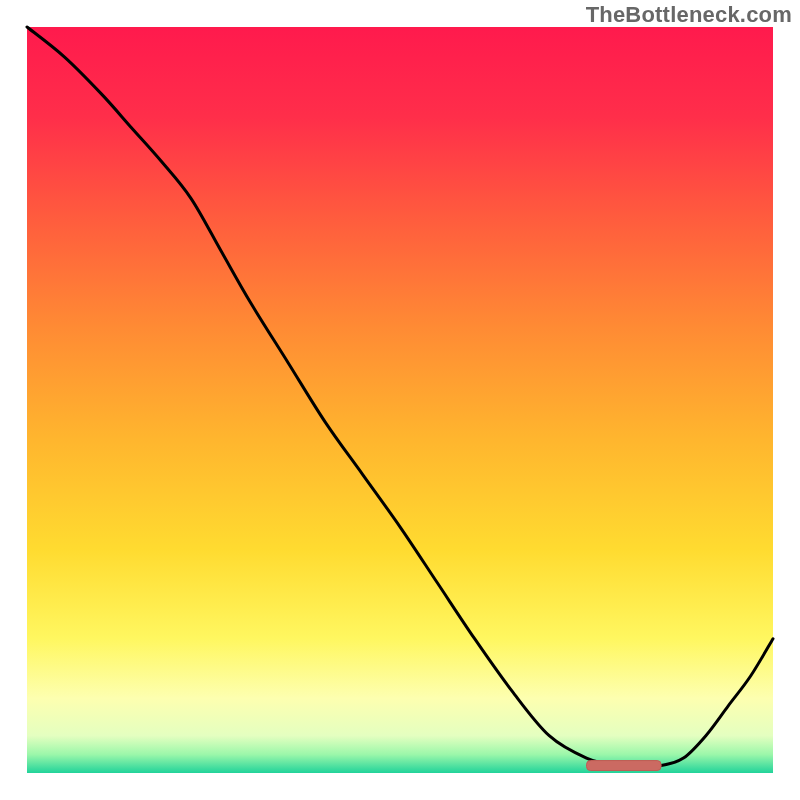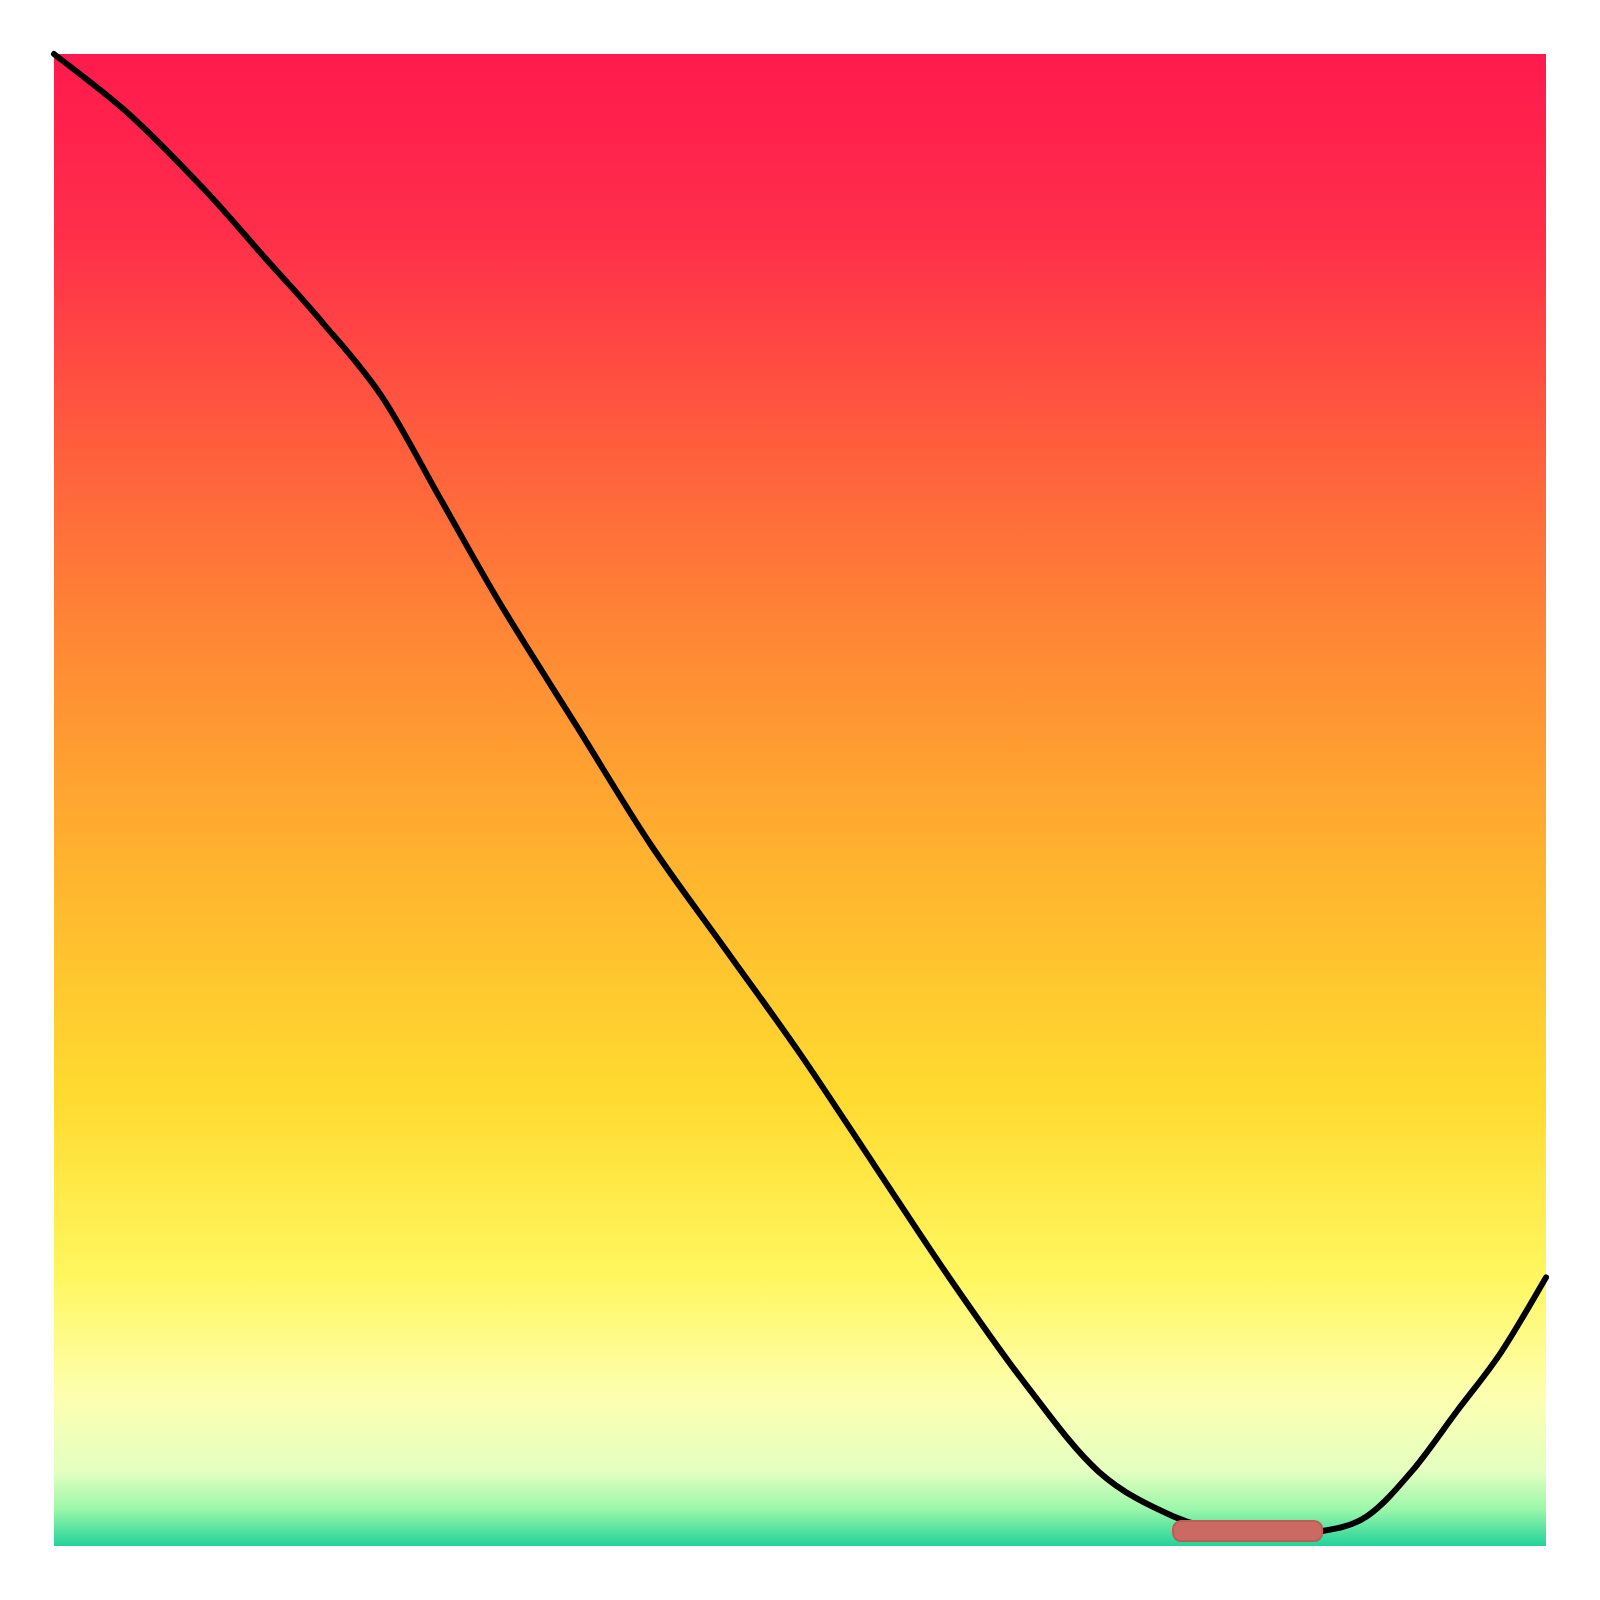--- a/index.html
+++ b/index.html
@@ -34,20 +34,21 @@
   .marker {
     fill: #cb6a62;
     stroke: #be5d55;
     stroke-width: 1;
   }
 </style>
 </head>
 <body>
 
 <div class="wrap">
+  <div class="watermark">TheBottleneck.com</div>
 
   <svg class="chart" width="800" height="800" viewBox="0 0 800 800">
     <defs>
       <linearGradient id="bg-grad" x1="0" y1="0" x2="0" y2="1">
 
       <stop offset="0%" stop-color="#ff1a4d"></stop>
           <stop offset="12%" stop-color="#ff2e4a"></stop>
           <stop offset="25%" stop-color="#ff5a3e"></stop>
           <stop offset="40%" stop-color="#ff8a34"></stop>
           <stop offset="55.00000000000001%" stop-color="#ffb52e"></stop>

